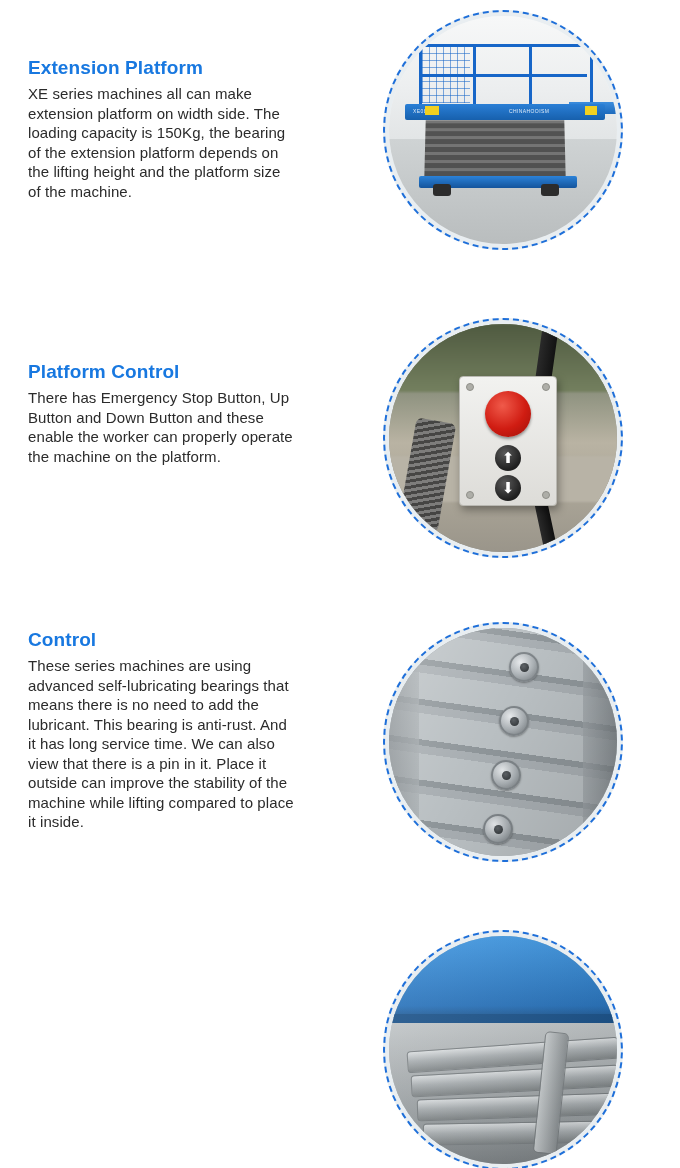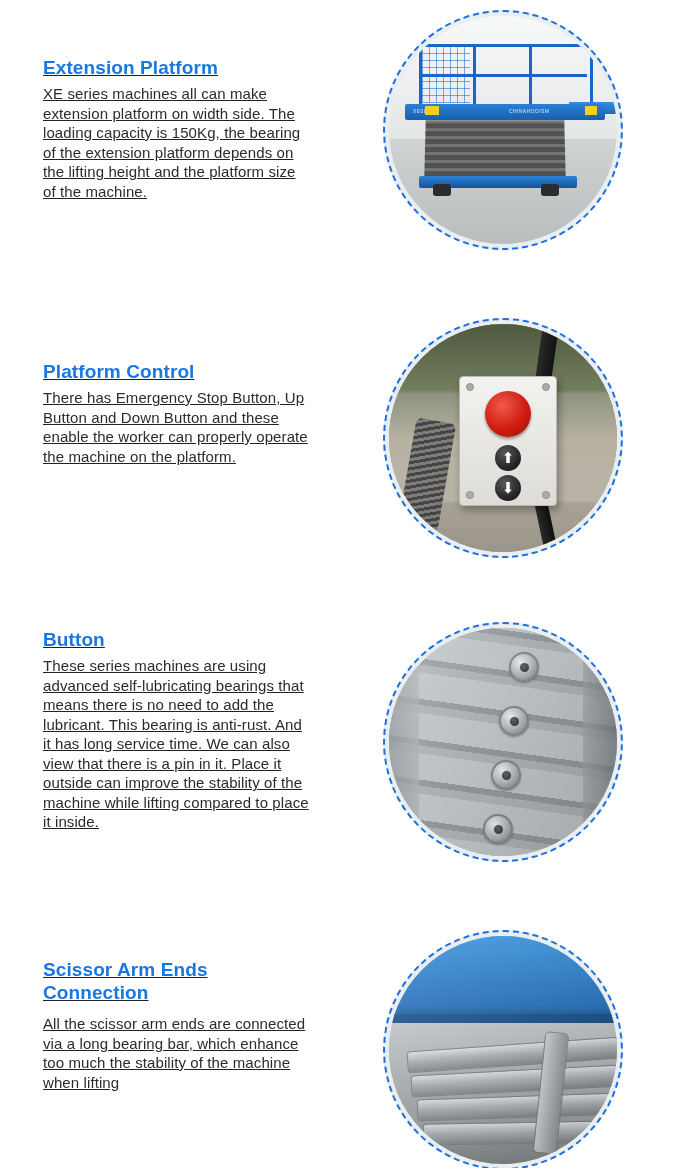--- a/index.html
+++ b/index.html
@@ -21,23 +21,22 @@
     background: #ffffff;
   }
   .feature {
     position: absolute;
     left: 0;
     width: 680px;
     display: block;
   }
   .feature .text-col {
     position: absolute;
-    left: 43px;
+    left: 28px;
     width: 268px;
-    text-decoration: underline;
   }
   .feature .media-col {
     position: absolute;
     left: 348px;
     width: 310px;
   }
   .ftitle {
     color: #1878e0;
     font-weight: bold;
     font-size: 19px;
@@ -319,21 +318,21 @@
               <div class="btn-dn">⬇</div>
             </div>
           </div>
         </div>
       </div>
     </div>
   </section>
 
   <section class="feature" style="top:600px;height:320px;">
     <div class="text-col" style="top:28px;">
-      <h2 class="ftitle">Button</h2>
+      <h2 class="ftitle">Control</h2>
       <p class="fbody">These series machines are using advanced self-lubricating bearings that means there is no need to add the lubricant. This bearing is anti-rust. And it has long service time. We can also view that there is a pin in it. Place it outside can improve the stability of the machine while lifting compared to place it inside.</p>
     </div>
     <div class="media-col" style="top:22px;">
       <div class="photo-circle">
         <div class="photo-inner">
           <div class="p3">
             <div class="bands"></div>
             <div class="barL"></div>
             <div class="barR"></div>
             <div class="brg b1"></div>
@@ -341,24 +340,20 @@
             <div class="brg b3"></div>
             <div class="brg b4"></div>
             <div class="sheen"></div>
           </div>
         </div>
       </div>
     </div>
   </section>
 
   <section class="feature" style="top:920px;height:248px;">
-    <div class="text-col" style="top:38px;">
-      <h2 class="ftitle">Scissor Arm Ends Connection</h2>
-      <p class="fbody" style="margin-top:10px;">All the scissor arm ends are connected via a long bearing bar, which enhance too much the stability of the machine when lifting</p>
-    </div>
     <div class="media-col" style="top:10px;">
       <div class="photo-circle">
         <div class="photo-inner">
           <div class="p4">
             <div class="blue-top"></div>
             <div class="blue-edge"></div>
             <div class="body"></div>
             <div class="tube t1"></div>
             <div class="tube t2"></div>
             <div class="tube t3"></div>

